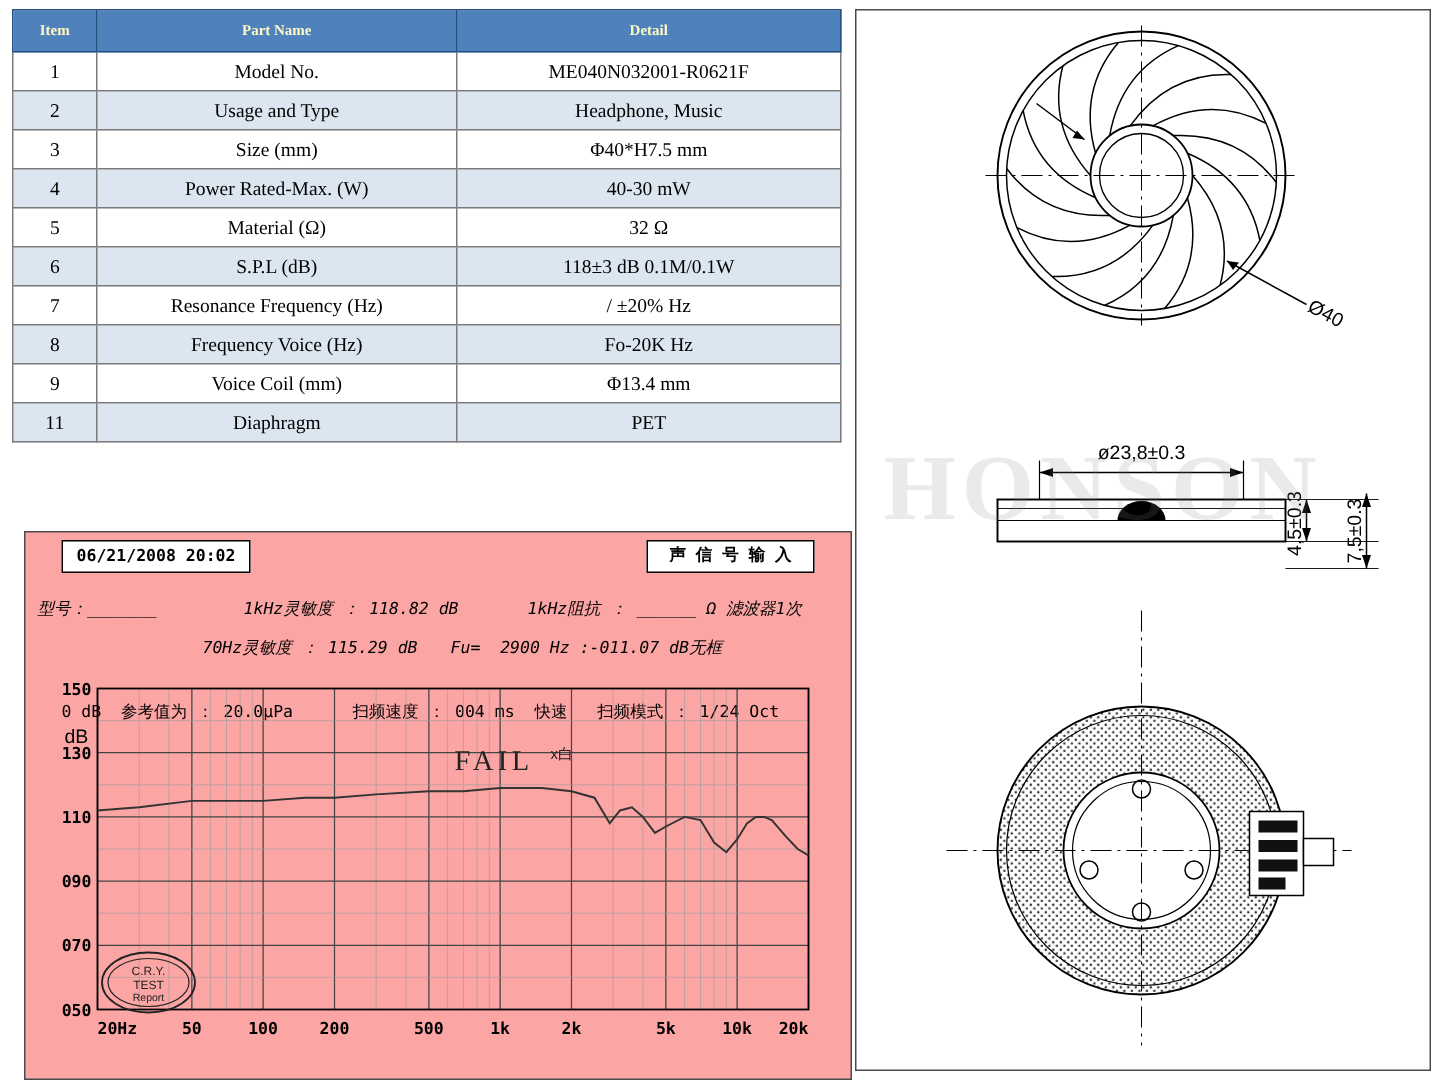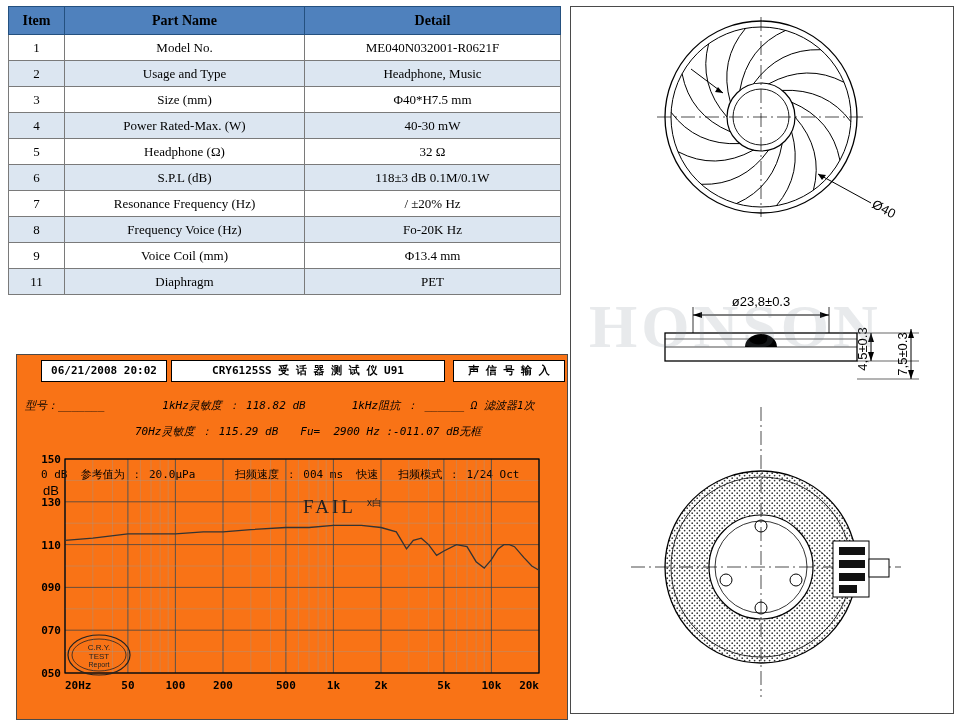--- a/index.html
+++ b/index.html
@@ -28,23 +28,23 @@
   .spec-table th,.spec-table td{
     border:1px solid #7a7a7a;
     text-align:center;
     font-size:13px;
     height:25px;
     padding:0 2px;
     color:#000;
   }
   .spec-table thead th{
     background:#4f81bd;
-    color:#000000;
+    color:#fef9c3;
     font-weight:bold;
-    font-size:14px;
+    font-size:10px;
     height:27px;
     border:1px solid #24507f;
   }
   .spec-table col.c1{width:56px;}
   .spec-table col.c2{width:240px;}
   .spec-table col.c3{width:256px;}
   .spec-table tbody tr:nth-child(odd) td{background:#ffffff;}
   .spec-table tbody tr:nth-child(even) td{background:#dce6f1;}
 
   
@@ -58,36 +58,36 @@
     z-index:1;
     white-space:nowrap;
   }
   .wm-table{left:10px;top:148px;font-size:60px;}
   .wm-right{left:588px;top:290px;font-size:62px;}
   .wm-chart{left:14px;top:470px;font-size:62px;}
 
   
   .chart-panel{
     position:absolute;left:8px;top:348px;width:550px;height:364px;
-    border:1px solid #4a4a4a;background:#f97316;
+    border:1px solid #4a4a4a;background:#fca5a5;
     font-family:"DejaVu Sans Mono", monospace;
     overflow:hidden;
     z-index:2;
   }
   .chart-head{
     position:relative;height:22px;margin:5px 4px 0 4px;
   }
   .hbox{
     position:absolute;border:1px solid #000;background:#fff;
     height:20px;line-height:20px;font-size:11px;font-weight:bold;
     text-align:center;white-space:nowrap;
   }
   .hbox.b1{left:20px;width:124px;}
   .hbox.b2{left:150px;width:272px;}
-  .hbox.b3{left:432px;width:110px;}
+  .hbox.b3{left:410px;width:110px;font-family:Liberation Mono, monospace;}
   .chart-lines{
     margin:4px 6px 0 8px;font-size:11px;line-height:13px;white-space:pre;font-style:italic;
   }
   .cl-row{display:block;}
   .arrow{font-size:12px;}
   .chart-params{
     margin:3px 6px 2px 24px;font-size:11px;white-space:pre;
   }
 
   
@@ -141,21 +141,21 @@
           <td>Size (mm)</td>
           <td>Φ40*H7.5 mm</td>
         </tr>
         <tr>
           <td>4</td>
           <td>Power Rated-Max. (W)</td>
           <td>40-30 mW</td>
         </tr>
         <tr>
           <td>5</td>
-          <td>Headphone (Ω)</td>
+          <td>Material (Ω)</td>
           <td>32 Ω</td>
         </tr>
         <tr>
           <td>6</td>
           <td>S.P.L (dB)</td>
           <td>118±3 dB  0.1M/0.1W</td>
         </tr>
         <tr>
           <td>7</td>
           <td>Resonance Frequency (Hz)</td>
@@ -177,21 +177,20 @@
           <td>PET</td>
         </tr>
       </tbody>
     </table>
 
     <div class="wm wm-chart">HONSON</div>
 
     <div class="chart-panel">
       <div class="chart-head">
         <div class="hbox b1">06/21/2008 20:02</div>
-        <div class="hbox b2">CRY6125SS  受 话 器 测 试 仪 U91</div>
         <div class="hbox b3">声 信 号 输 入</div>
       </div>
 
       <div class="chart-lines">
 <span class="cl-row"><span>型号：_______</span><span style="display:inline-block;width:58px"></span><span>1kHz灵敏度 ： 118.82 dB</span><span style="display:inline-block;width:46px"></span><span>1kHz阻抗 ： ______ Ω 滤波器1次</span></span>
 <span class="cl-row"><span style="display:inline-block;width:110px"></span><span>70Hz灵敏度 ： 115.29 dB</span><span style="display:inline-block;width:22px"></span><span>Fu=  2900 Hz :-011.07 dB无框</span></span>
       </div>
 
       <div class="chart-params">0 dB  参考值为 ： 20.0μPa      扫频速度 ： 004 ms  快速   扫频模式 ： 1/24 Oct</div>
 

